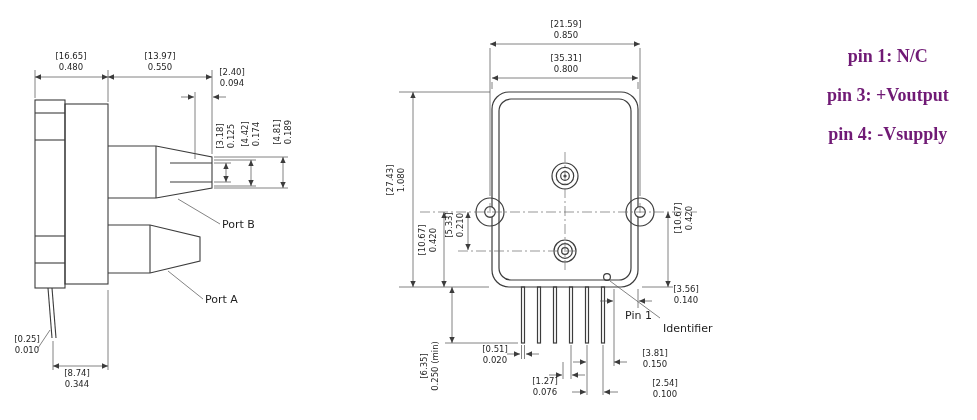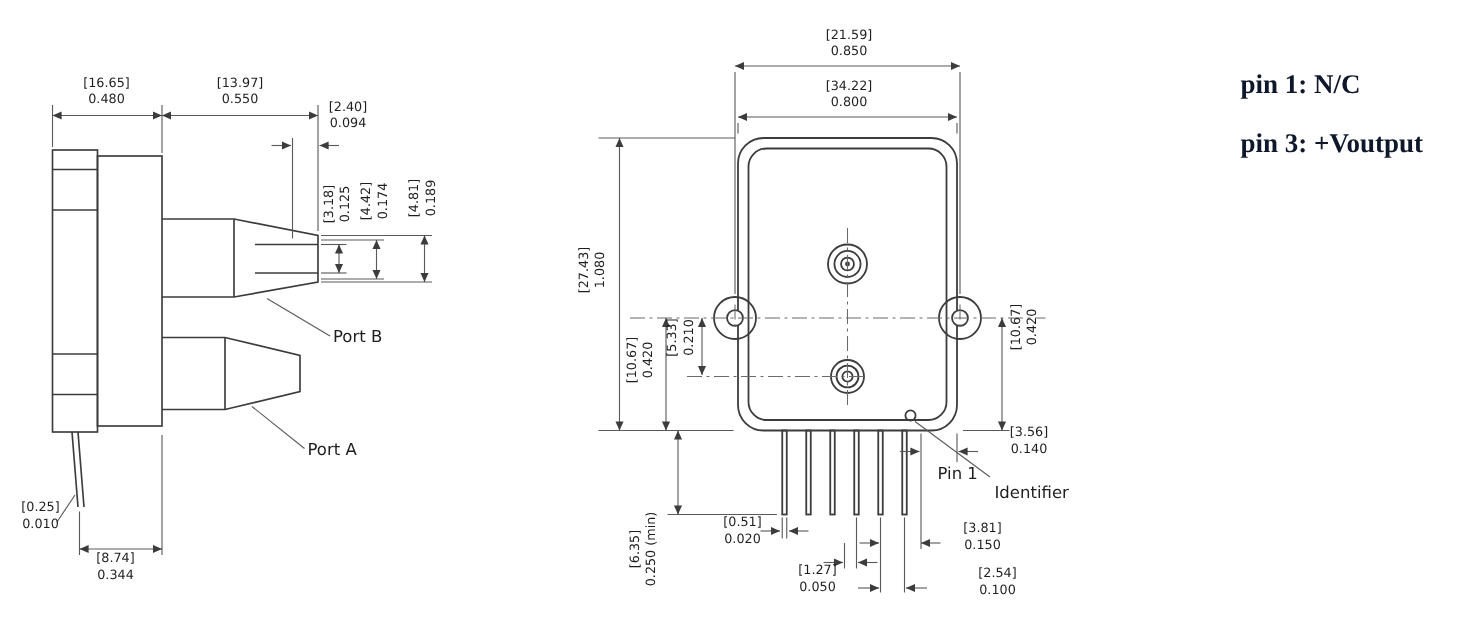--- a/index.html
+++ b/index.html
@@ -5,22 +5,22 @@
   html,body{margin:0;padding:0;background:#fff;}
   #page{position:relative;width:977px;height:420px;background:#ffffff;overflow:hidden;
         font-family:"DejaVu Sans",sans-serif;}
   #drawing{position:absolute;left:0;top:0;}
   .dim{position:absolute;width:0;height:0;}
   .dim .inner{display:inline-block;transform:translate(-50%,-50%);
       font:8.5px/1.3 "DejaVu Sans",sans-serif;color:#1e1e1e;text-align:center;white-space:nowrap;}
   .dim.vert .inner{transform:translate(-50%,-50%) rotate(-90deg);}
   .lbl{position:absolute;font:11px/1.15 "DejaVu Sans",sans-serif;color:#1e1e1e;white-space:nowrap;}
   .pins-list{position:absolute;left:827px;top:46px;}
-  .pin-item{font:700 18px/20px "Liberation Serif",serif;color:#0f172a;
-      margin-bottom:19px;white-space:nowrap;}
+  .pin-item{font:700 18px/20px "Liberation Serif",serif;color:#701a75;
+      margin-bottom:19px;white-space:nowrap;text-align:center;}
 </style>
 </head>
 <body>
 
 <div id="page">
 
   <svg id="drawing" width="977" height="420" viewBox="0 0 977 420">
     <defs>
       <marker id="arr" viewBox="0 0 10 10" refX="9" refY="5" markerWidth="9" markerHeight="9" orient="auto-start-reverse">
         <path d="M0,1 L9,5 L0,9 z" fill="#3c3c3c"></path>
@@ -175,43 +175,44 @@
     <div class="inner"><div>[0.25]</div><div>0.010</div></div></div>
   <div class="dim" style="left:77px;top:379px">
     <div class="inner"><div>[8.74]</div><div>0.344</div></div></div>
 
   <div class="lbl" style="left:222px;top:219px">Port B</div>
   <div class="lbl" style="left:205px;top:294px">Port A</div>
 
   <div class="dim" style="left:566px;top:30px">
     <div class="inner"><div>[21.59]</div><div>0.850</div></div></div>
   <div class="dim" style="left:566px;top:64px">
-    <div class="inner"><div>[34.22]</div><div>0.800</div></div></div>
+    <div class="inner"><div>[35.31]</div><div>0.800</div></div></div>
   <div class="dim vert" style="left:396px;top:180px">
     <div class="inner"><div>[27.43]</div><div>1.080</div></div></div>
   <div class="dim vert" style="left:428px;top:240px">
     <div class="inner"><div>[10.67]</div><div>0.420</div></div></div>
   <div class="dim vert" style="left:455px;top:225px">
     <div class="inner"><div>[5.33]</div><div>0.210</div></div></div>
   <div class="dim vert" style="left:684px;top:218px">
     <div class="inner"><div>[10.67]</div><div>0.420</div></div></div>
   <div class="dim" style="left:686px;top:295px">
     <div class="inner"><div>[3.56]</div><div>0.140</div></div></div>
   <div class="dim" style="left:495px;top:355px">
     <div class="inner"><div>[0.51]</div><div>0.020</div></div></div>
   <div class="dim" style="left:545px;top:387px">
-    <div class="inner"><div>[1.27]</div><div>0.050</div></div></div>
+    <div class="inner"><div>[1.27]</div><div>0.076</div></div></div>
   <div class="dim vert" style="left:430px;top:366px">
     <div class="inner"><div>[6.35]</div><div>0.250 (min)</div></div></div>
   <div class="dim" style="left:655px;top:359px">
     <div class="inner"><div>[3.81]</div><div>0.150</div></div></div>
   <div class="dim" style="left:665px;top:389px">
     <div class="inner"><div>[2.54]</div><div>0.100</div></div></div>
 
   <div class="lbl" style="left:625px;top:310px">Pin 1</div>
   <div class="lbl" style="left:663px;top:323px">Identifier</div>
 
   <div class="pins-list">
     <div class="pin-item">pin 1: N/C</div>
     <div class="pin-item">pin 3: +Voutput</div>
+    <div class="pin-item">pin 4: -Vsupply</div>
   </div>
 
 </div>
 
 </body></html>

